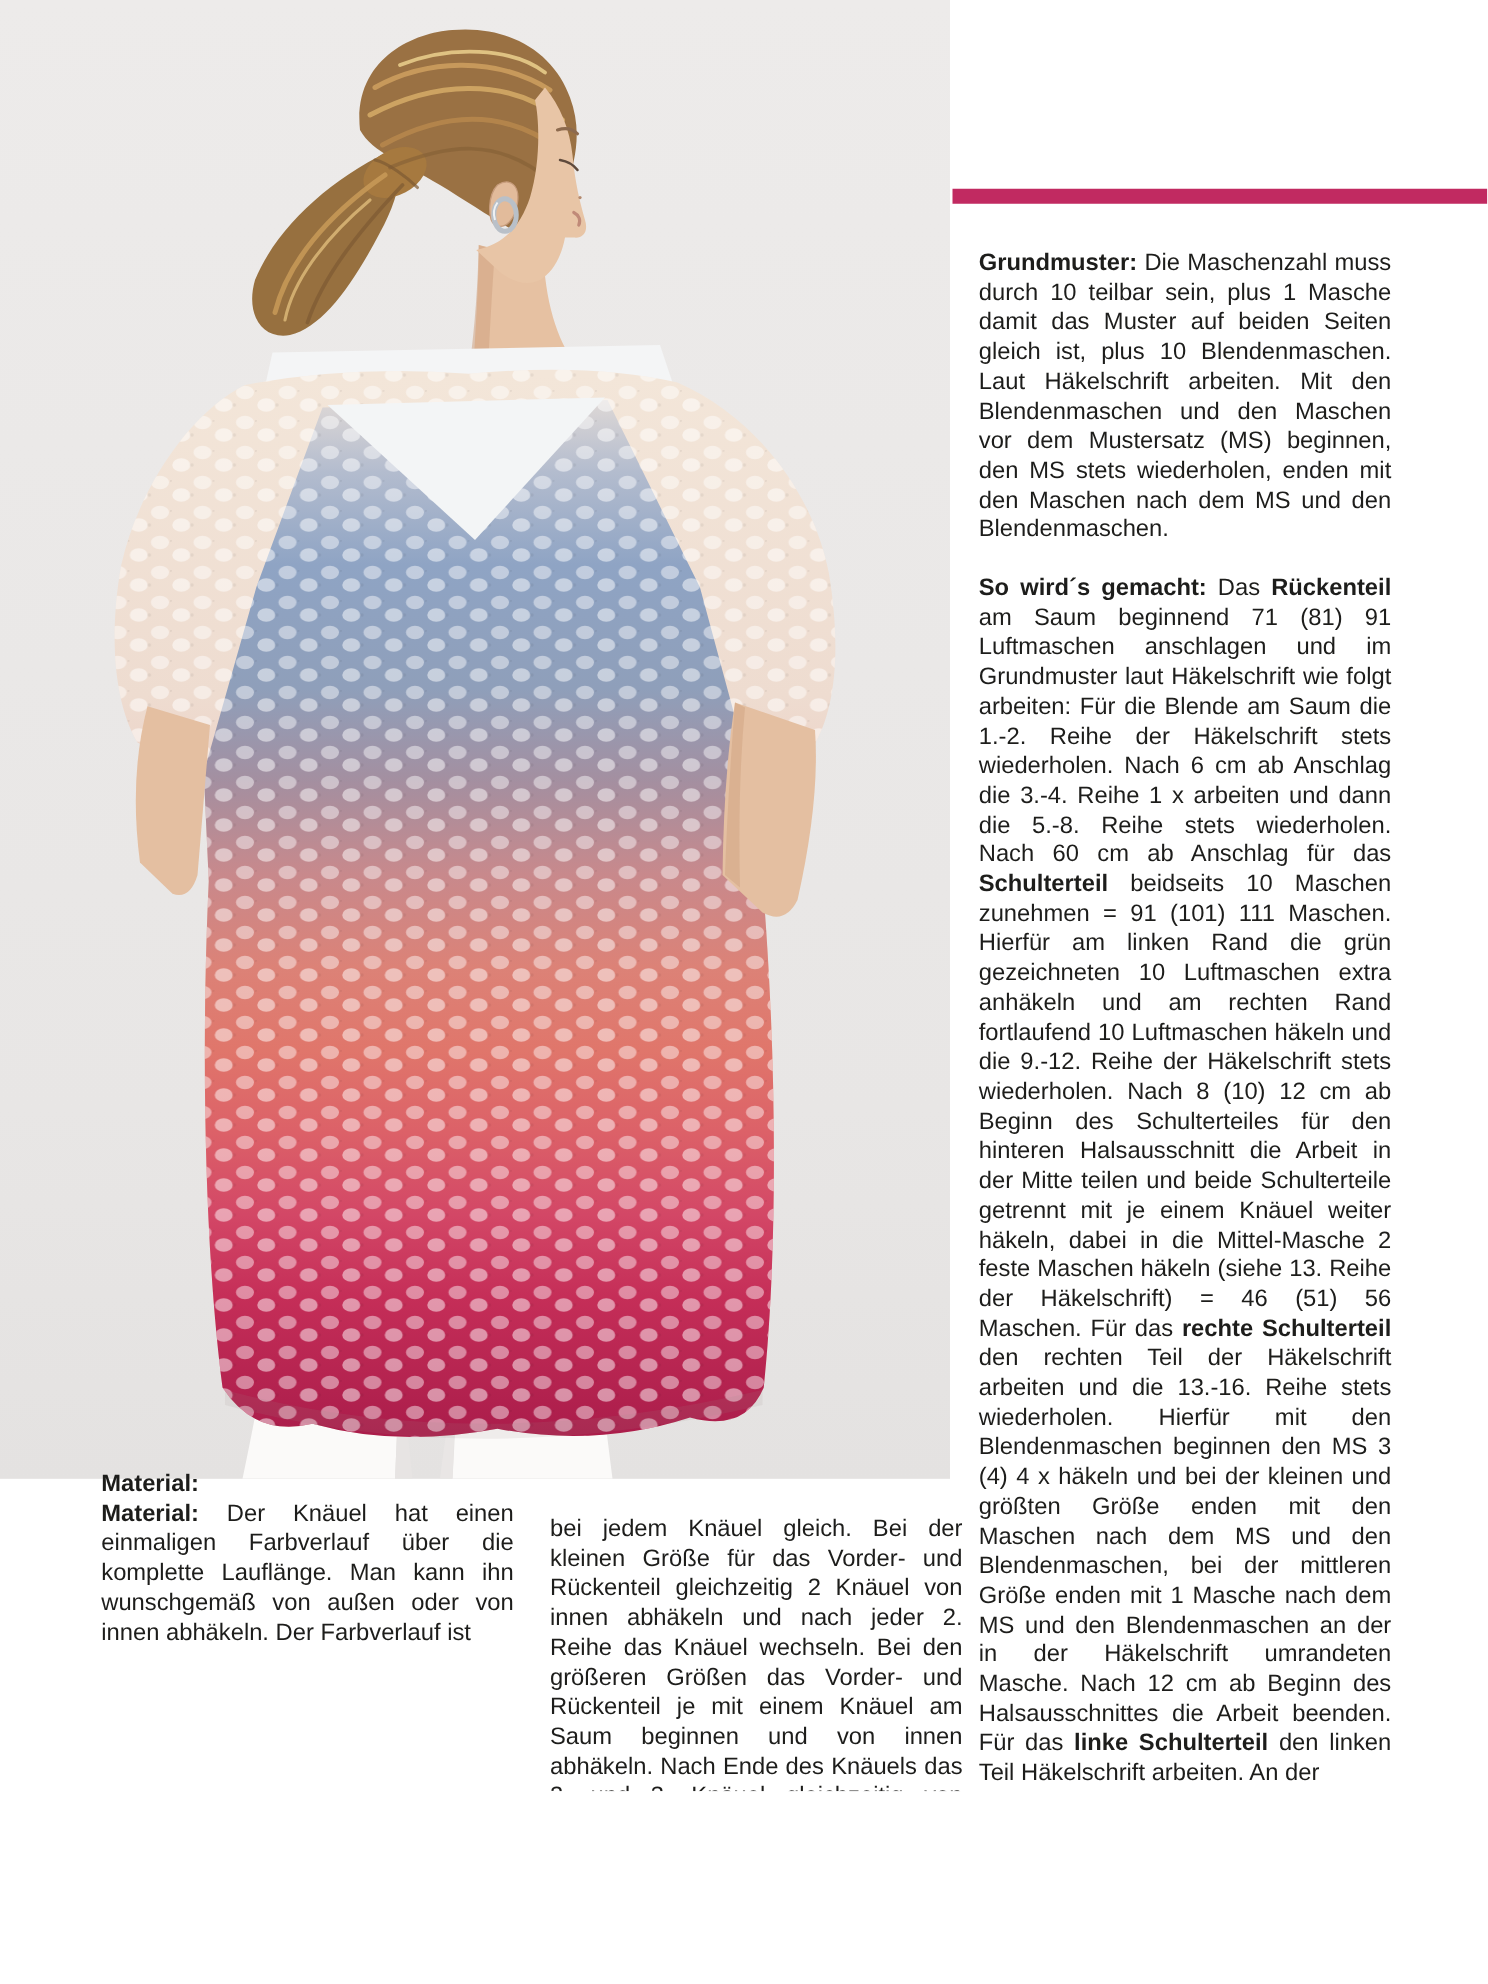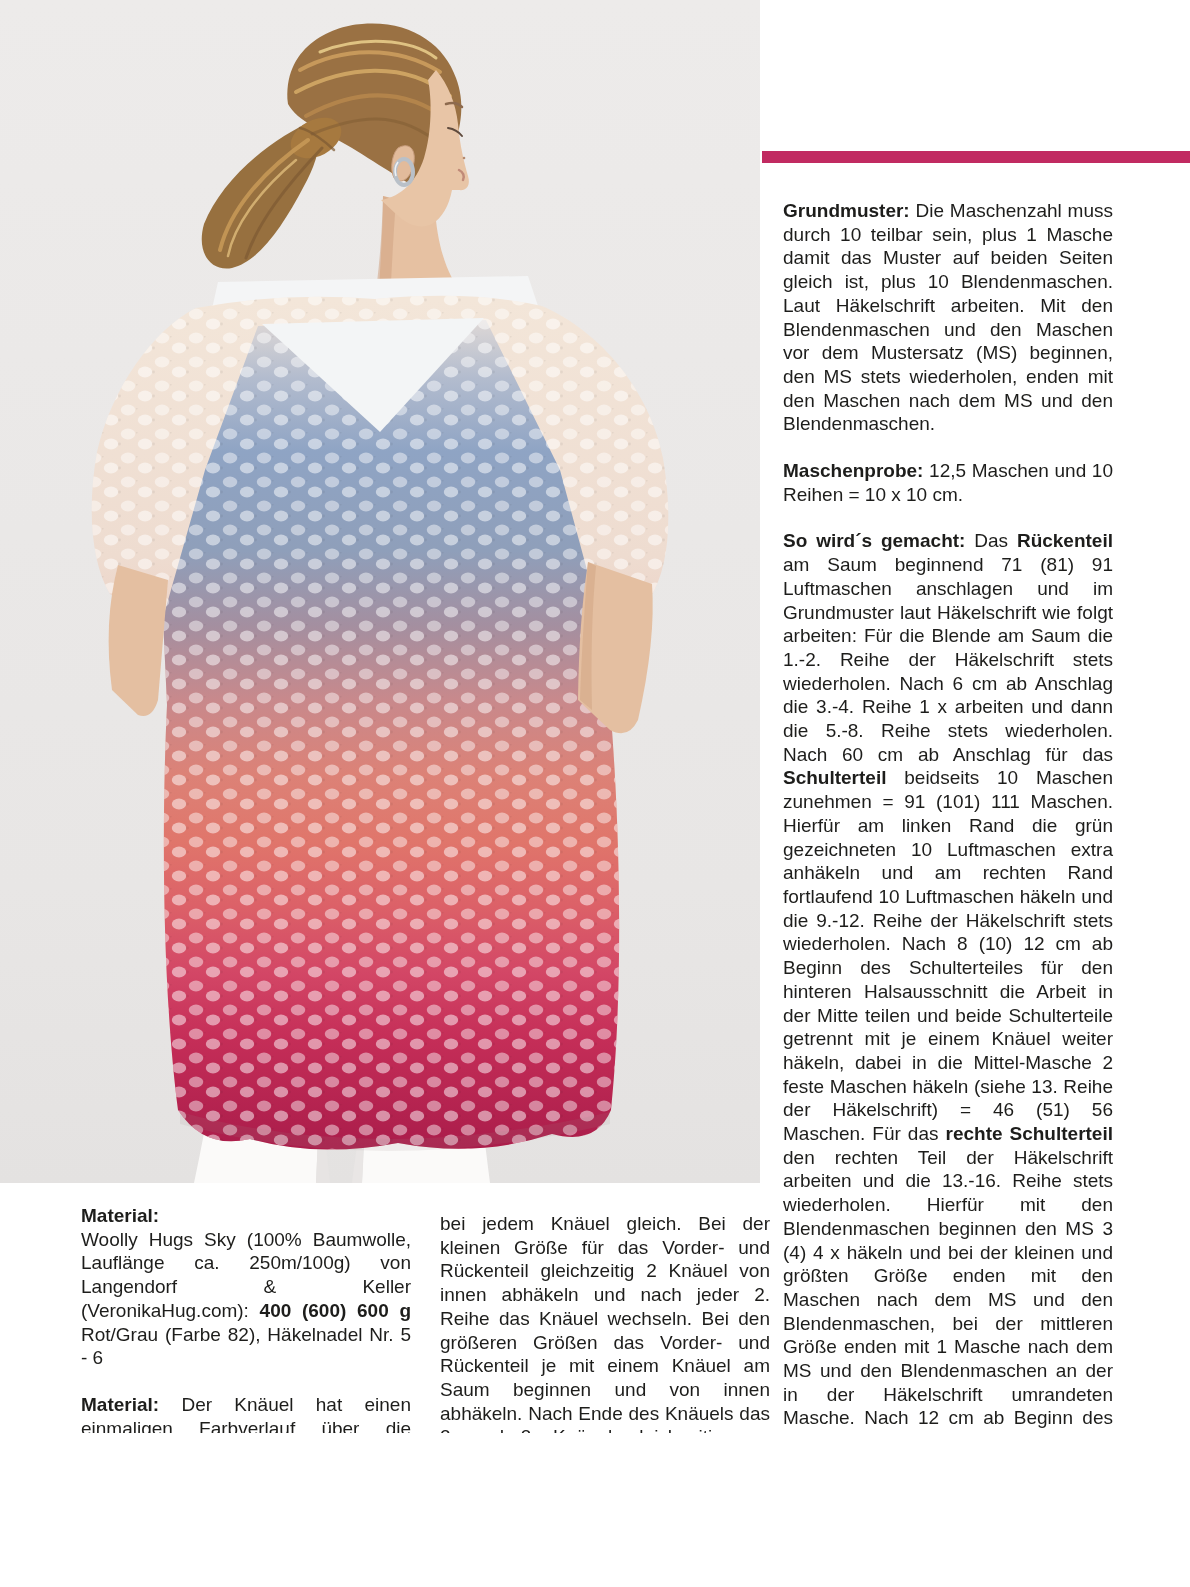--- a/index.html
+++ b/index.html
@@ -5,21 +5,21 @@
   html,body{margin:0;padding:0;}
   .page{position:relative;width:1190px;height:1433px;background:#ffffff;overflow:hidden;
         font-family:"Liberation Sans",sans-serif;color:#1d1d1b;}
   .photo{position:absolute;left:0;top:0;width:760px;height:1183px;background:#eae8e7;}
   .photo svg{display:block;}
   .accent-bar{position:absolute;left:762px;top:151px;width:428px;height:12px;background:var(--accent,#c12a61);}
   .textcol{font-size:19px;line-height:23.7px;text-align:justify;hyphens:auto;-webkit-hyphens:auto;}
   .textcol p{margin:0;}
   .textcol p + p{margin-top:23px;}
   .col-right{position:absolute;left:783px;top:199px;width:330px;}
-  .col-material{position:absolute;left:81px;top:1204px;width:330px;}
+  .col-material{position:absolute;left:81px;top:1176px;width:330px;}
   .col-middle{position:absolute;left:440px;top:1212px;width:330px;}
   .heading{font-weight:bold;}
   b{font-weight:bold;}
   .badge{position:absolute;left:80px;top:1528px;height:28px;border-radius:9px;
          background:var(--badge,#a8a5a2);color:#f7f6f5;display:flex;align-items:center;
          padding:0 20px;font-size:19px;line-height:28px;flex-direction:column;}
   .badge .num{margin-right:22px;}
 </style>
 </head>
 <body>
@@ -166,27 +166,25 @@
       </g>
 
       <path d="M 180,1112 Q 380,1166 610,1112 L 610,1124 Q 380,1178 180,1124 Z" fill="#9c8a88" opacity="0.12"></path>
     </svg>
   </div>
 
   <div class="accent-bar"></div>
 
   <div class="col-right textcol">
     <p><b>Grundmuster:</b> Die Maschenzahl muss durch 10 teilbar sein, plus 1 Masche damit das Muster auf beiden Seiten gleich ist, plus 10 Blendenmaschen. Laut Häkelschrift arbeiten. Mit den Blendenmaschen und den Maschen vor dem Mustersatz (MS) beginnen, den MS stets wiederholen, enden mit den Maschen nach dem MS und den Blendenmaschen.</p>
-    <p><b>Maschenprobe:</b> 12,5 Maschen und 10 Reihen = 10 x 10 cm.</p>
     <p><b>So wird´s gemacht:</b> Das <b>Rückenteil</b> am Saum beginnend 71 (81) 91 Luftmaschen anschlagen und im Grundmuster laut Häkelschrift wie folgt arbeiten: Für die Blende am Saum die 1.-2. Reihe der Häkelschrift stets wiederholen. Nach 6 cm ab Anschlag die 3.-4. Reihe 1 x arbeiten und dann die 5.-8. Reihe stets wiederholen. Nach 60 cm ab Anschlag für das <b>Schulterteil</b> beidseits 10 Maschen zunehmen = 91 (101) 111 Maschen. Hierfür am linken Rand die grün gezeichneten 10 Luftmaschen extra anhäkeln und am rechten Rand fortlaufend 10 Luftmaschen häkeln und die 9.-12. Reihe der Häkelschrift stets wiederholen. Nach 8 (10) 12 cm ab Beginn des Schulterteiles für den hinteren Halsausschnitt die Arbeit in der Mitte teilen und beide Schulterteile getrennt mit je einem Knäuel weiter häkeln, dabei in die Mittel-Masche 2 feste Maschen häkeln (siehe 13. Reihe der Häkelschrift) = 46 (51) 56 Maschen. Für das <b>rechte Schulterteil</b> den rechten Teil der Häkelschrift arbeiten und die 13.-16. Reihe stets wiederholen. Hierfür mit den Blendenmaschen beginnen den MS 3 (4) 4 x häkeln und bei der kleinen und größten Größe enden mit den Maschen nach dem MS und den Blendenmaschen, bei der mittleren Größe enden mit 1 Masche nach dem MS und den Blendenmaschen an der in der Häkelschrift umrandeten Masche. Nach 12 cm ab Beginn des Halsausschnittes die Arbeit beenden. Für das <b>linke Schulterteil</b> den linken Teil Häkelschrift arbeiten. An der</p>
   </div>
 
   <div class="col-material textcol">
     <div class="heading">Material:</div>
-    <p>Woolly Hugs Sky (100% Baumwolle, Lauflänge ca. 250m/100g) von Langendorf &amp; Keller (VeronikaHug.com): <b>400 (600) 600 g</b> Rot/Grau (Farbe 82), Häkelnadel Nr. 5 - 6</p>
     <p><b>Material:</b> Der Knäuel hat einen einmaligen Farbverlauf über die komplette Lauflänge. Man kann ihn wunschgemäß von außen oder von innen abhäkeln. Der Farbverlauf ist</p>
   </div>
 
   <div class="col-middle textcol">
     <p>bei jedem Knäuel gleich. Bei der kleinen Größe für das Vorder- und Rückenteil gleichzeitig 2 Knäuel von innen abhäkeln und nach jeder 2. Reihe das Knäuel wechseln. Bei den größeren Größen das Vorder- und Rückenteil je mit einem Knäuel am Saum beginnen und von innen abhäkeln. Nach Ende des Knäuels das 2. und 3. Knäuel gleichzeitig von außen abhäkeln und nach jeder 2. Reihe das Knäuel wechseln. Die Schulterteile getrennt mit je einem Knäuel beenden.</p>
   </div>
 
   <div class="badge">
     <span class="num">26</span>
     <span>Maschen Hugs</span>

